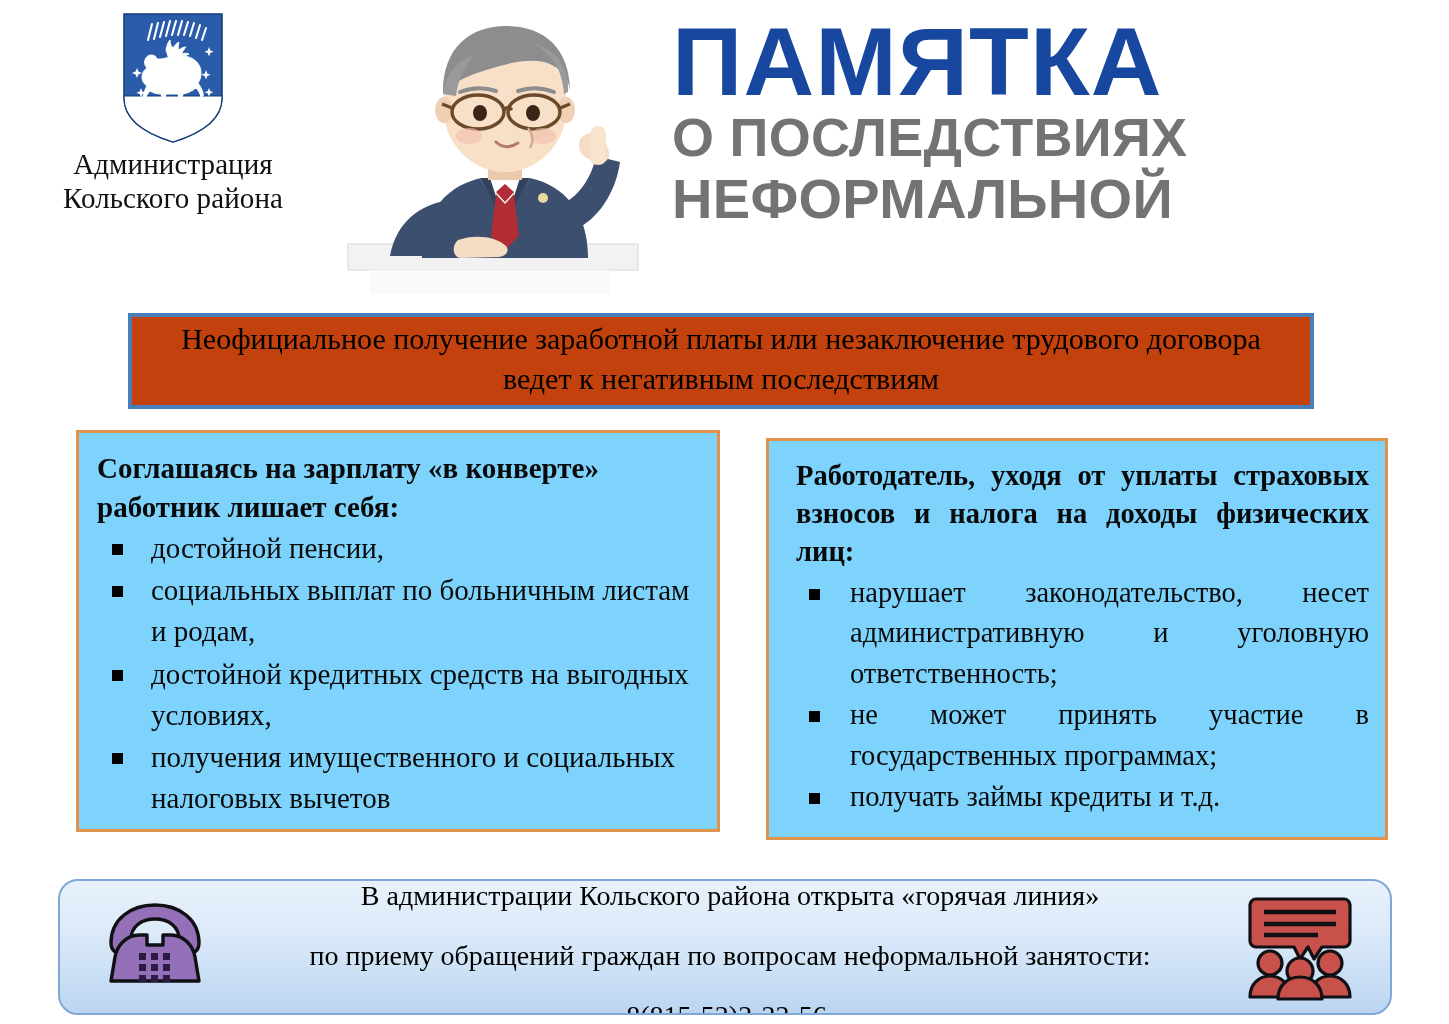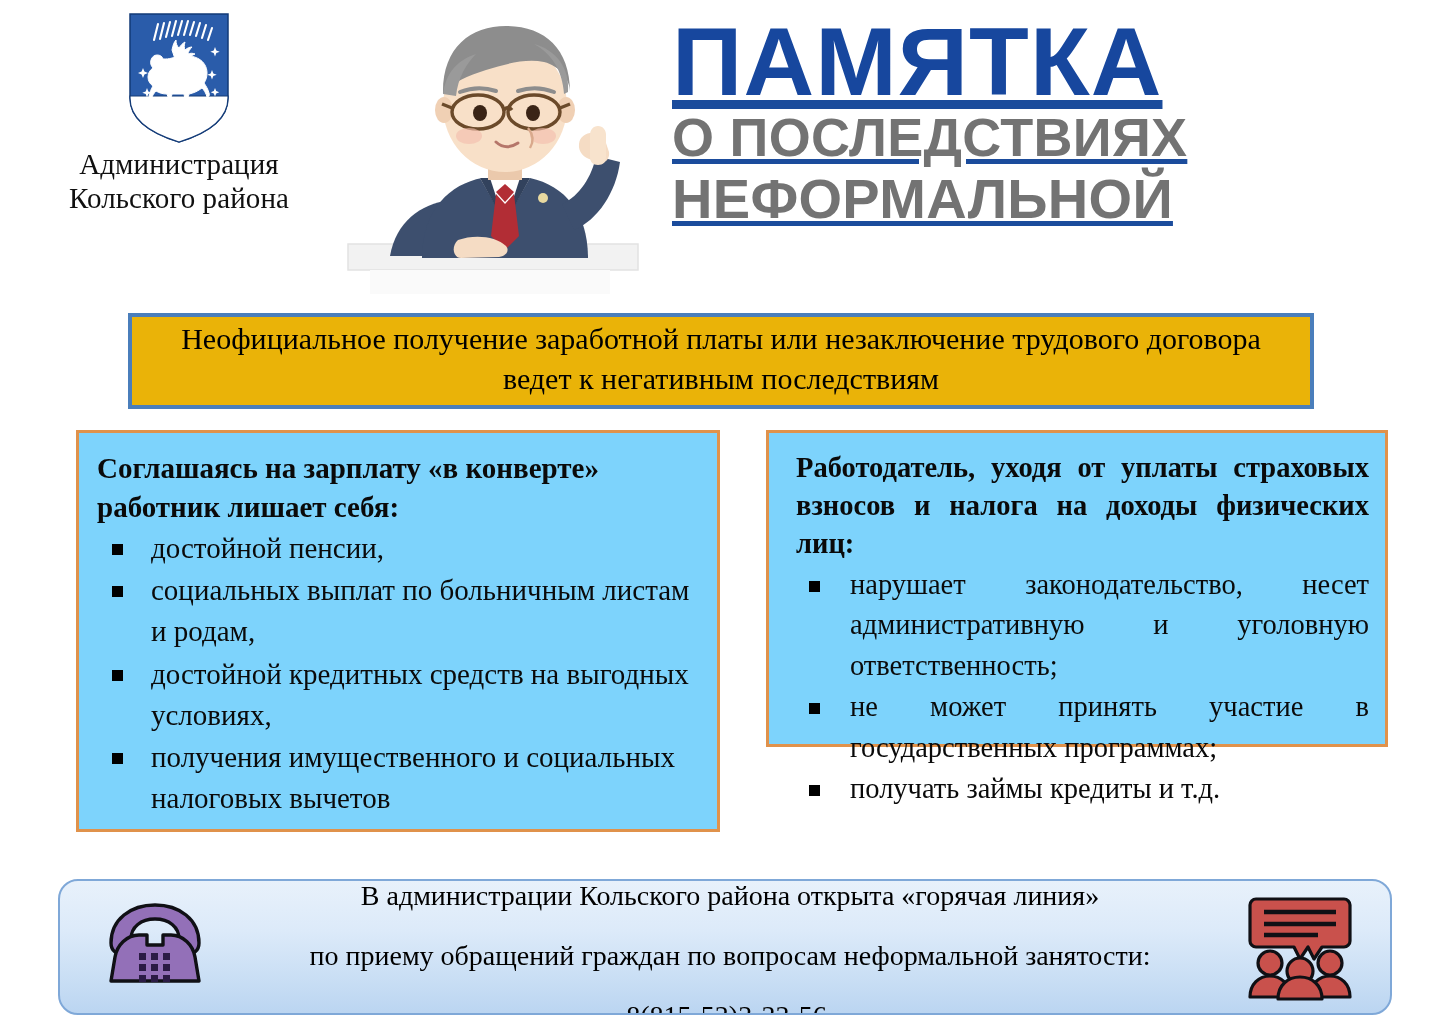--- a/index.html
+++ b/index.html
@@ -28,21 +28,21 @@
   .header {
     position: absolute;
     left: 0;
     top: 0;
     width: 1449px;
     height: 300px;
   }
 
   .org-block {
     position: absolute;
-    left: 24px;
+    left: 18px;
     top: 12px;
     width: 310px;
     text-align: center;
   }
 
   .crest {
     width: 104px;
     height: 132px;
     margin: 0 auto;
     display: block;
@@ -68,21 +68,20 @@
 
   .title-block {
     position: absolute;
     left: 672px;
     top: 16px;
     width: 770px;
     color: #1B4C9C;
     font-family: "Liberation Sans", "DejaVu Sans", sans-serif;
     font-weight: bold;
     text-align: left;
-    text-decoration: underline;
   }
   .title-main {
     display: block;
     font-size: 96px;
     line-height: 0.96;
     letter-spacing: 1px;
     color: #17479E;
     transform: scaleX(1.02);
     transform-origin: left center;
   }
@@ -101,21 +100,21 @@
 
   
   .notice {
     position: absolute;
     left: 128px;
     top: 313px;
     width: 1186px;
     height: 96px;
     box-sizing: border-box;
     border: 4px solid #4A7EBB;
-    background: #eab308;
+    background: #c2410c;
     display: flex;
     align-items: center;
     justify-content: center;
     padding: 2px 16px 6px 16px;
   }
   .notice-text {
     text-align: center;
     font-size: 30px;
     line-height: 1.32;
     color: #000000;
@@ -138,23 +137,23 @@
     padding: 16px 14px 14px 16px;
   }
   .panel-left {
     left: 76px;
     top: 0;
     width: 644px;
     height: 402px;
   }
   .panel-right {
     left: 766px;
-    top: 0;
+    top: 8px;
     width: 622px;
-    height: 317px;
+    height: 402px;
     padding-left: 23px;
   }
   .panel-heading {
     font-weight: bold;
     font-size: 29px;
     line-height: 1.33;
     color: #0a0a0a;
     margin: 0 0 2px 2px;
     font-family: "Liberation Serif", "DejaVu Serif", serif;
   }

